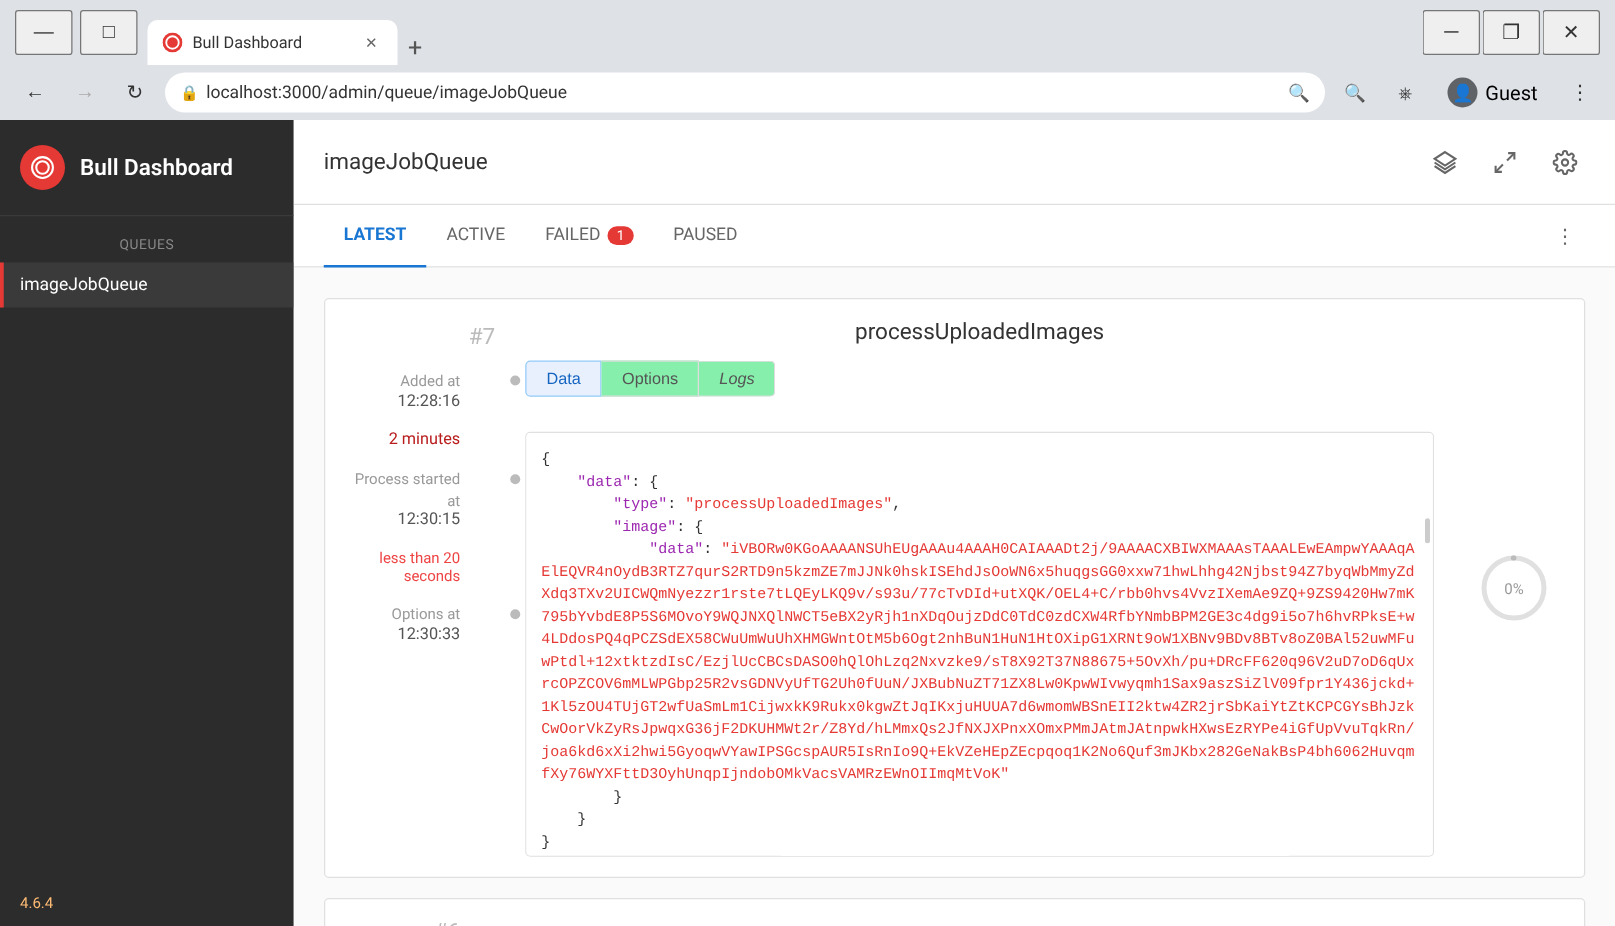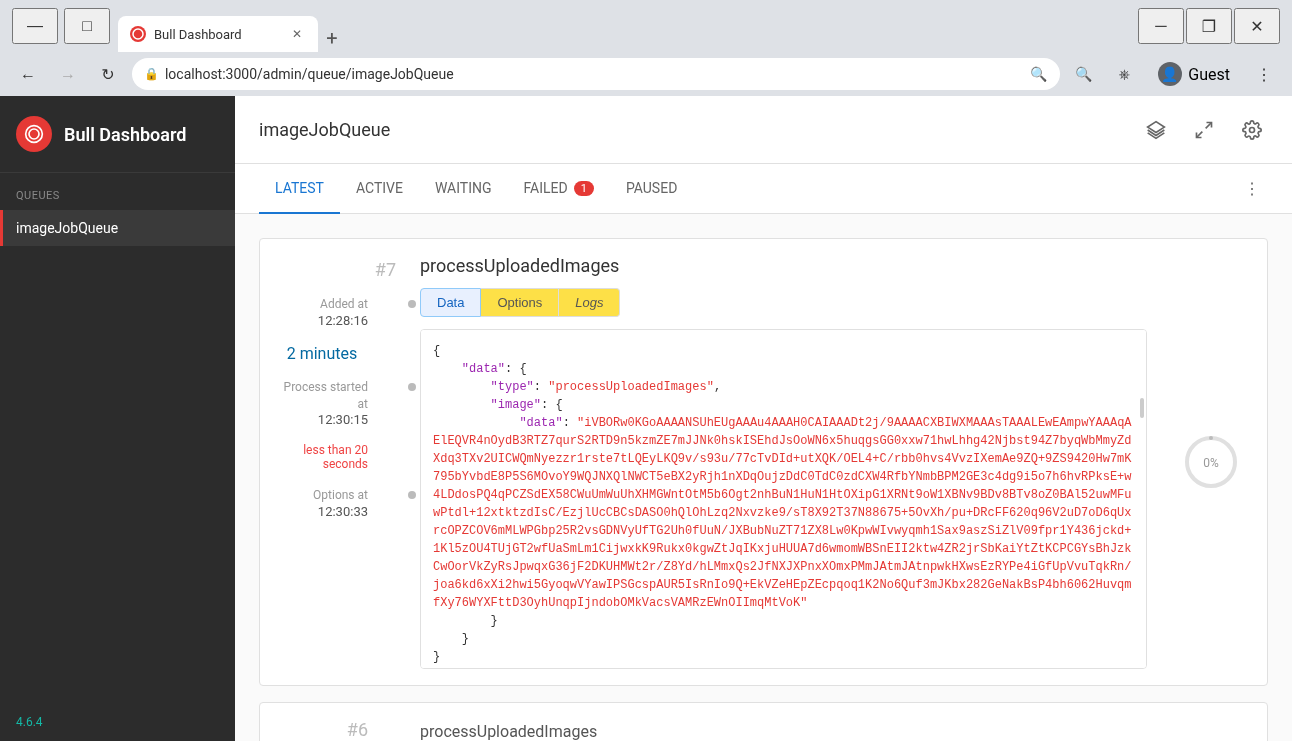--- a/index.html
+++ b/index.html
@@ -28,59 +28,59 @@
 
     
     .app-layout { display: flex; flex: 1; overflow: hidden; }
 
     
     .sidebar { width: 235px; background: #2c2c2c; color: #fff; display: flex; flex-direction: column; flex-shrink: 0; }
     .sidebar-header { display: flex; align-items: center; gap: 12px; padding: 20px 16px; border-bottom: 1px solid #3a3a3a; }
     .sidebar-logo { width: 36px; height: 36px; border-radius: 50%; background: #e53935; display: flex; align-items: center; justify-content: center; flex-shrink: 0; }
     .sidebar-logo svg { width: 20px; height: 20px; }
     .sidebar-title { font-size: 18px; font-weight: 600; color: #fff; }
-    .sidebar-section-label { font-size: 11px; color: #888; padding: 16px 16px 8px; text-transform: uppercase; letter-spacing: 0.5px; }
+    .sidebar-section-label { font-size: 11px; color: #888; padding: 16px 16px 8px; text-transform: uppercase; letter-spacing: 0.5px; text-align: center; }
     .sidebar-item { padding: 10px 16px; cursor: pointer; font-size: 14px; color: #ccc; display: flex; align-items: center; gap: 8px; }
     .sidebar-item.active { background: #3a3a3a; color: #fff; border-left: 3px solid #e53935; padding-left: 13px; }
-    .sidebar-version { margin-top: auto; padding: 12px 16px; font-size: 12px; color: #14b8a6; }
+    .sidebar-version { margin-top: auto; padding: 12px 16px; font-size: 12px; color: #fdba74; }
 
     
     .main-content { flex: 1; display: flex; flex-direction: column; overflow: hidden; background: #fff; }
 
     
     .main-header { display: flex; align-items: center; padding: 0 24px; height: 68px; border-bottom: 1px solid #e0e0e0; flex-shrink: 0; }
     .main-header-title { font-size: 18px; color: #333; flex: 1; }
     .header-icons { display: flex; gap: 16px; align-items: center; }
     .header-icon-btn { width: 32px; height: 32px; display: flex; align-items: center; justify-content: center; cursor: pointer; color: #666; border-radius: 4px; }
 
     
     .tabs-bar { display: flex; align-items: center; padding: 0 24px; border-bottom: 1px solid #e0e0e0; flex-shrink: 0; }
     .tab { padding: 16px 16px; font-size: 14px; color: #666; cursor: pointer; border-bottom: 2px solid transparent; margin-bottom: -1px; display: flex; align-items: center; gap: 6px; }
-    .tab.active { color: #1976d2; border-bottom-color: #1976d2; font-weight: 400; }
+    .tab.active { color: #1976d2; border-bottom-color: #1976d2; font-weight: 700; }
     .tab-badge { background: #666; color: #fff; border-radius: 10px; padding: 1px 7px; font-size: 11px; }
     .tab-badge.red { background: #e53935; }
     .tabs-spacer { flex: 1; }
     .tabs-more { width: 32px; height: 32px; display: flex; align-items: center; justify-content: center; cursor: pointer; color: #666; }
 
     
     .content-area { flex: 1; overflow-y: auto; padding: 24px; background: #fafafa; }
 
     
     .job-card { background: #fff; border: 1px solid #e0e0e0; border-radius: 4px; margin-bottom: 16px; overflow: hidden; }
     .job-card-body { display: flex; padding: 16px; gap: 24px; }
     .job-timeline { width: 120px; text-align: right; flex-shrink: 0; padding-top: 4px; }
     .job-number { font-size: 18px; color: #bbb; text-align: right; margin-bottom: 16px; }
     .timeline-entry { margin-bottom: 16px; position: relative; }
     .timeline-label { font-size: 12px; color: #999; line-height: 1.4; }
     .timeline-value { font-size: 13px; color: #555; }
     .timeline-dot { width: 8px; height: 8px; background: #bbb; border-radius: 50%; position: absolute; right: -20px; top: 4px; }
     .job-detail { flex: 1; min-width: 0; }
-    .job-title { font-size: 18px; color: #333; margin-bottom: 12px; }
-    .job-tabs { display: flex; gap: 0; margin-bottom: 12px; }
-    .job-tab { padding: 6px 16px; font-size: 13px; cursor: pointer; border: 1px solid #ddd; color: #555; background: #fde047; }
+    .job-title { font-size: 18px; color: #333; margin-bottom: 12px; text-align: center; }
+    .job-tabs { display: flex; gap: 0; margin-bottom: 28px; }
+    .job-tab { padding: 6px 16px; font-size: 13px; cursor: pointer; border: 1px solid #ddd; color: #555; background: #86efac; }
     .job-tab:first-child { border-radius: 4px 0 0 4px; }
     .job-tab:last-child { border-radius: 0 4px 4px 0; font-style: italic; }
     .job-tab.active { background: #e8f0fe; border-color: #90caf9; color: #1565c0; }
     .job-tab + .job-tab { border-left: none; }
 
     
     .json-content { background: #fff; border: 1px solid #e0e0e0; border-radius: 4px; padding: 12px; font-family: 'Courier New', monospace; font-size: 12px; line-height: 1.5; overflow-x: auto; color: #333; position: relative; }
     .json-key { color: #9c27b0; }
     .json-string { color: #e53935; }
     .json-brace { color: #333; }
@@ -197,23 +197,20 @@
     </div>
 
     <div class="tabs-bar">
       <div class="tab active">
         <span>LATEST</span>
       </div>
       <div class="tab">
         <span>ACTIVE</span>
       </div>
       <div class="tab">
-        <span>WAITING</span>
-      </div>
-      <div class="tab">
         <span>FAILED</span>
         <span class="tab-badge red">1</span>
       </div>
       <div class="tab">
         <span>PAUSED</span>
       </div>
       <div class="tabs-spacer"></div>
       <div class="tabs-more">⋮</div>
     </div>
 
@@ -222,21 +219,21 @@
       <div class="job-card">
         <div class="job-card-body">
 
           <div class="job-timeline">
             <div class="job-number">#7</div>
             <div class="timeline-entry" style="position:relative; text-align:right; padding-right: 28px;">
               <div class="timeline-label">Added at</div>
               <div class="timeline-value">12:28:16</div>
               <div class="timeline-dot"></div>
             </div>
-            <div style="text-align:center; font-size:16px; color:#0369a1; margin-bottom:16px; padding-right:28px;">
+            <div style="text-align:right; font-size:13px; color:#b91c1c; margin-bottom:16px; padding-right:28px;">
               <span>2 minutes</span>
             </div>
             <div class="timeline-entry" style="position:relative; text-align:right; padding-right: 28px;">
               <div class="timeline-label">Process started at</div>
               <div class="timeline-value">12:30:15</div>
               <div class="timeline-dot"></div>
             </div>
             <div style="text-align:right; font-size:12px; color:#ef4444; margin-bottom:16px; padding-right:28px;">
               <span>less than 20 seconds</span>
             </div>

